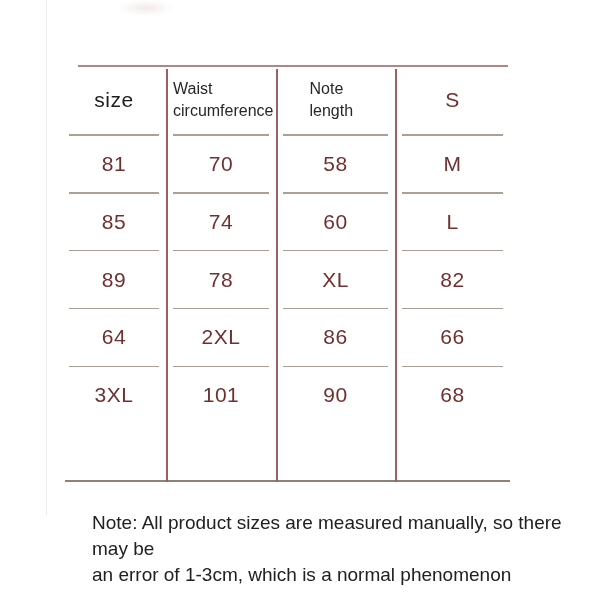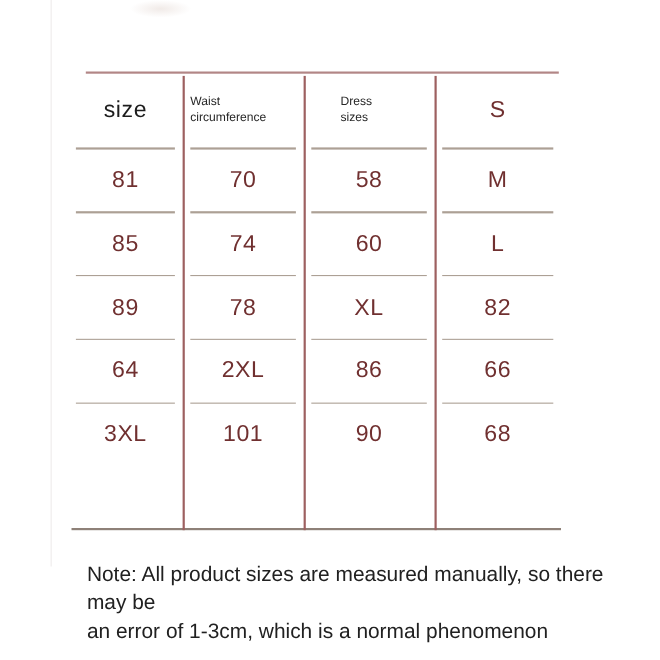--- a/index.html
+++ b/index.html
@@ -77,37 +77,37 @@
     bottom: -0.75px;
     height: 1.5px;
     background: #aca095;
   }
   .hdr-lg {
     font-size: 21px;
     color: #1d1d1d;
     letter-spacing: 0.5px;
   }
   .hdr-sm {
-    font-size: 11px;
+    font-size: 16px;
     color: #272727;
     line-height: 1.4;
     text-align: left;
     max-width: 96px;
   }
   .hdr-sm.narrow { max-width: 52px; }
   .val {
     font-size: 21px;
     color: #703030;
     letter-spacing: 0.5px;
   }
 
   
   .note {
     position: absolute;
-    left: 79px;
+    left: 92px;
     top: 510px;
     width: 500px;
     font-size: 19px;
     line-height: 26px;
     color: #212121;
   }
 </style>
 </head>
 <body>
 
@@ -126,21 +126,21 @@
 
     <div class="cell">
       <span class="hdr-lg">size</span>
       <span class="sep"></span>
     </div>
     <div class="cell">
       <span class="hdr-sm">Waist circumference</span>
       <span class="sep"></span>
     </div>
     <div class="cell">
-      <span class="hdr-sm narrow">Dress sizes</span>
+      <span class="hdr-sm narrow">Note length</span>
       <span class="sep"></span>
     </div>
 
     <div class="cell">
       <span class="val">S</span>
       <span class="sep"></span>
     </div>
     <div class="cell">
       <span class="val">81</span>
       <span class="sep"></span>

